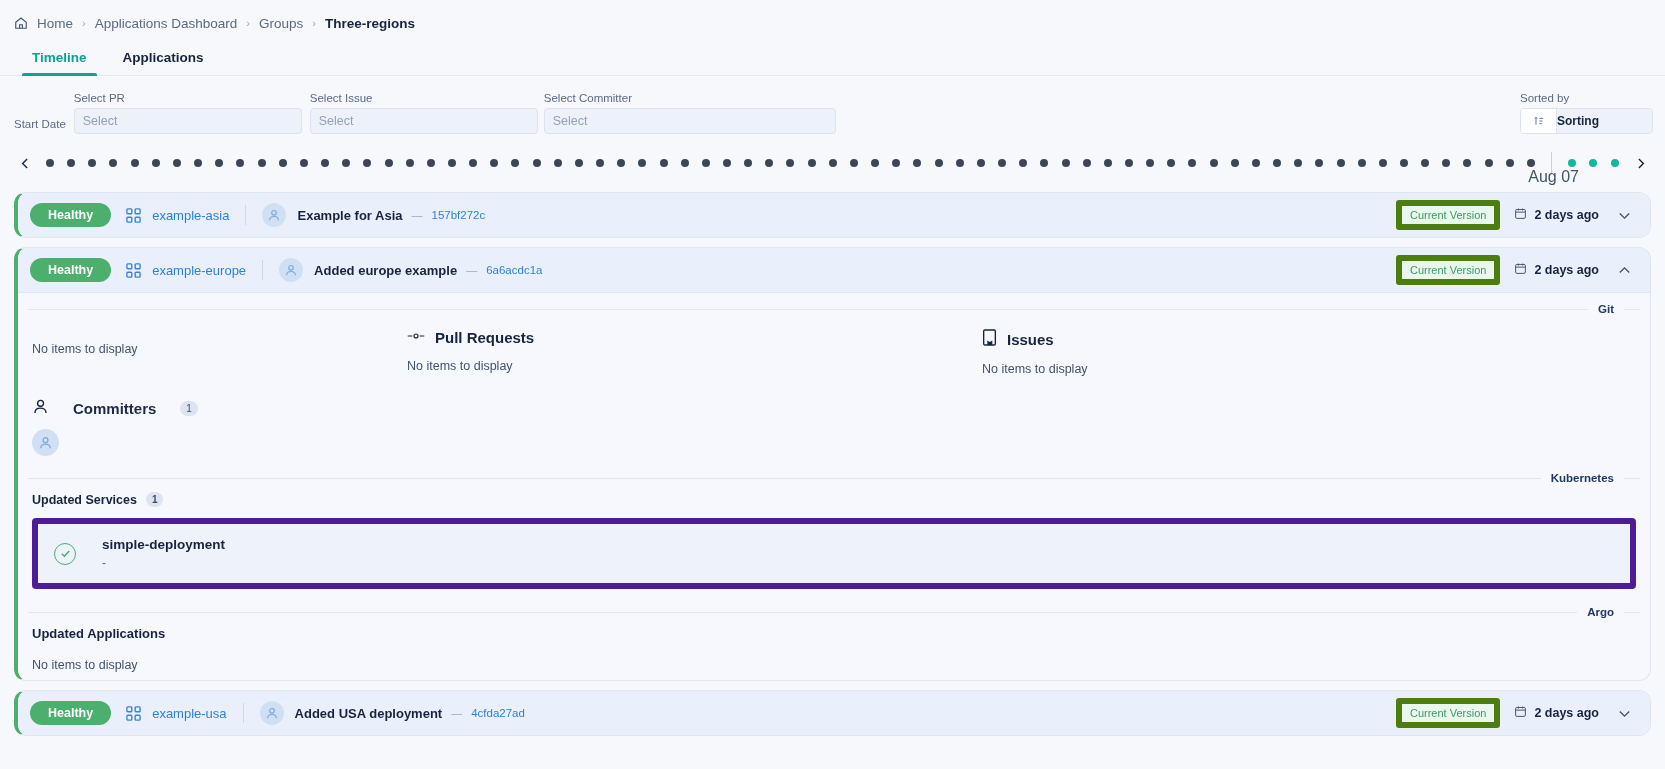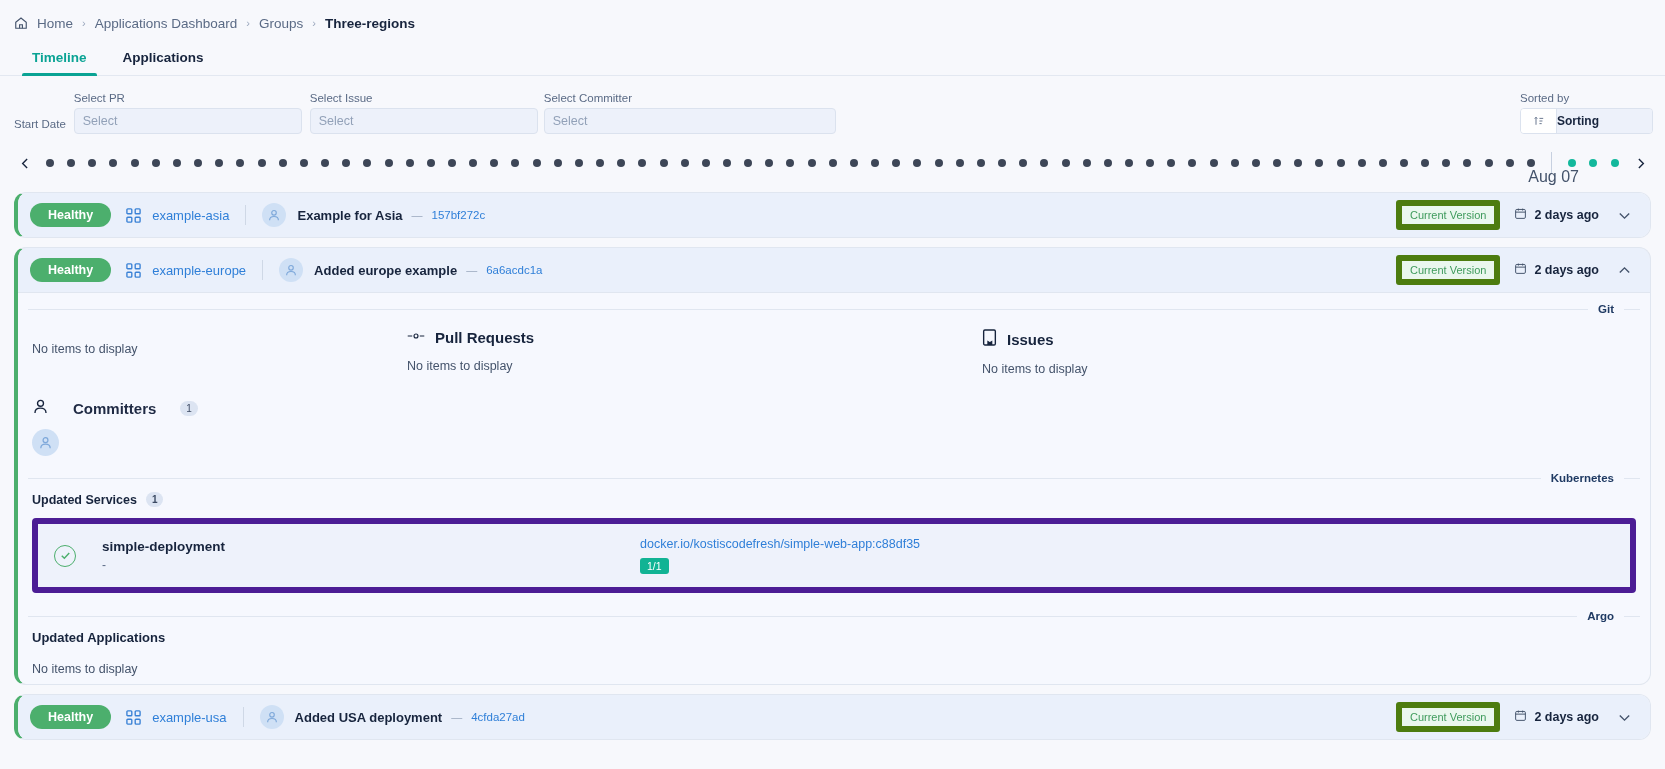--- a/index.html
+++ b/index.html
@@ -512,24 +512,20 @@
         <span class="svc-ok">
           <svg width="13" height="13" viewBox="0 0 16 16" fill="none" stroke="#4caf6d" stroke-width="1.8">
               <path d="M3.4 8.2 6.6 11.4 12.6 5"></path>
             </svg>
         </span>
         <span>
           <div class="svc-name">simple-deployment</div>
           <div class="svc-sub">-</div>
         </span>
         <span class="svc-mid"></span>
-        <span>
-          <div class="svc-img">docker.io/kostiscodefresh/simple-web-app:c88df35</div>
-          <div><span class="svc-pill">1/1</span></div>
-        </span>
       </div>
 
       <div class="sec-divider" style="margin-top:17px">
         <span class="line"></span>
         <span class="tag">Argo</span>
         <span class="line-r"></span>
       </div>
 
       <div class="updated-apps">
         <div class="ua-title">Updated Applications</div>

